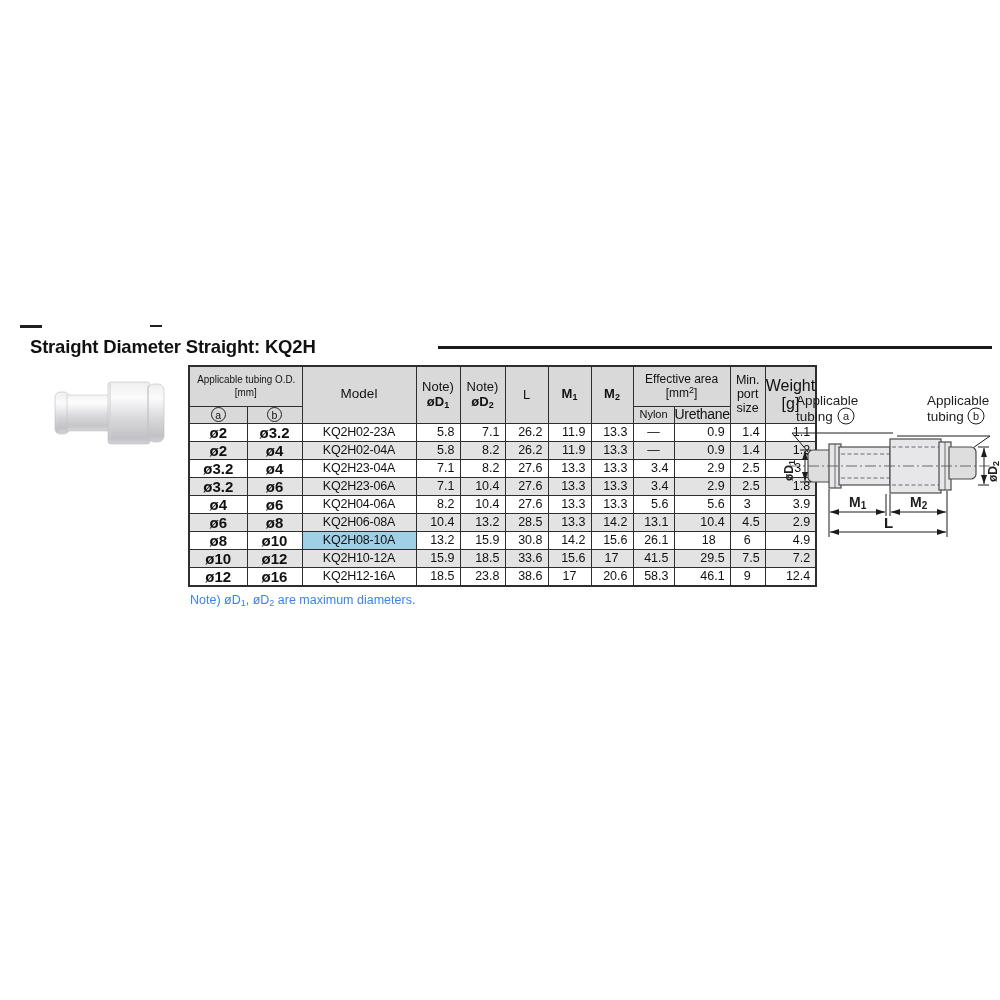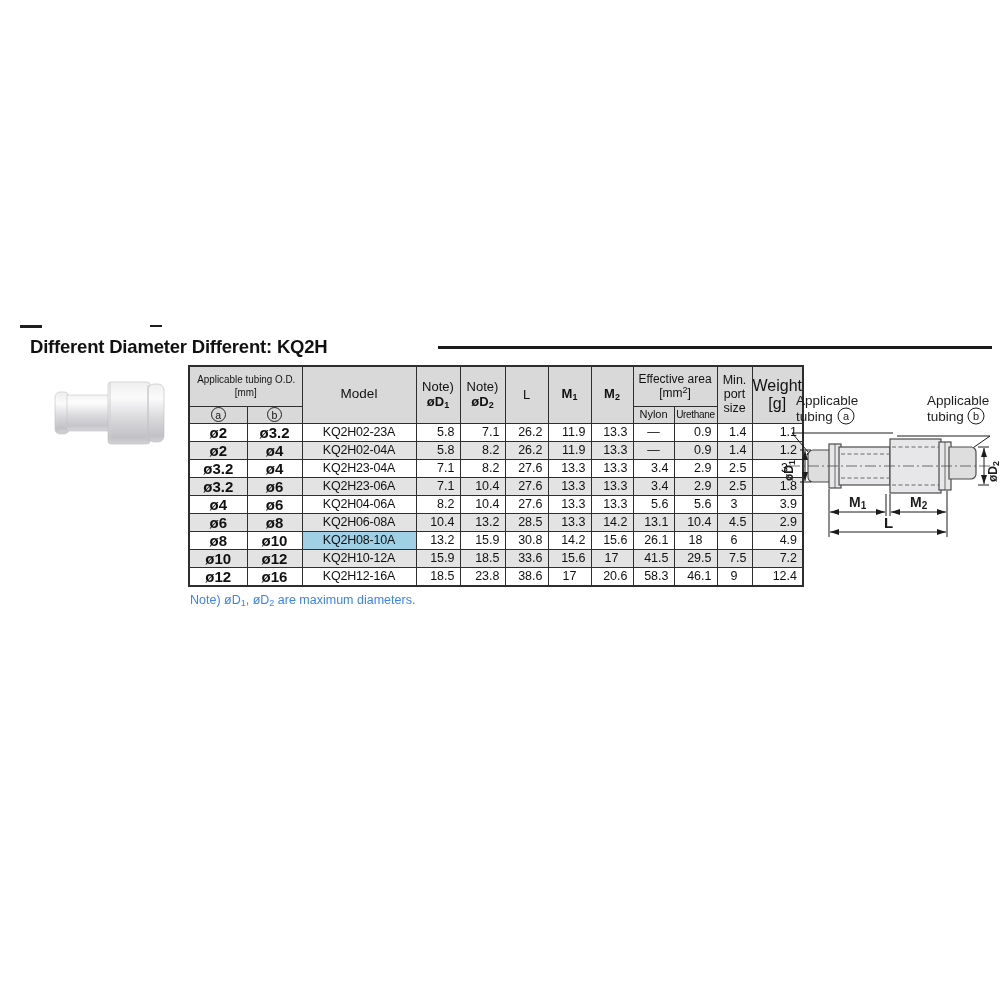--- a/index.html
+++ b/index.html
@@ -62,21 +62,21 @@
   table.spec tbody td.tube{text-align:center;font-weight:bold;padding-right:0;font-size:15px;}
   table.spec tbody td.model{text-align:center;font-weight:normal;padding-right:0;letter-spacing:-0.2px;}
   table.spec tbody td.model.hl{background:var(--accent-highlight);}
   table.spec tbody td.dash{text-align:center;padding-right:0;}
   table.spec tbody td.int{padding-right:14px;}
   .hdr-small{font-size:13px;display:block;line-height:1.2;}
   .hdr-cond{font-size:10.5px;display:inline-block;transform:scaleX(.94);transform-origin:center;}
   .hdr-bold{font-weight:bold;font-size:13px;}
   .hdr-model{font-size:13.5px;}
   .hdr-eff{font-size:12px;}
-  .hdr-urethane{font-size:10px;letter-spacing:-0.3px;margin-left:8px;}
+  .hdr-urethane{font-size:14px;letter-spacing:-0.3px;margin-left:8px;}
   .hdr-nylon{font-size:11px;}
   .hdr-mps{font-size:12.5px;line-height:1.15;}
   .hdr-weight{font-size:16px;line-height:1.15;}
   sub.hsub{font-size:9px;vertical-align:-2px;}
   sup.hsup{font-size:9px;vertical-align:4px;}
   .circle-letter{
     display:inline-block;width:15px;height:15px;border:1px solid #222;border-radius:50%;
     font-size:10.5px;line-height:14px;text-align:center;vertical-align:middle;background:transparent;
   }
 
@@ -87,21 +87,21 @@
   .diagram{position:absolute;left:783px;top:388px;width:217px;height:165px;}
   .diagram text{font-family:"Liberation Sans",sans-serif;fill:#1c1c1c;}
 </style>
 </head>
 <body>
 <div class="canvas">
 
   <div class="artifact a1"></div>
   <div class="artifact a2"></div>
 
-  <div class="title">Different Diameter Different: KQ2H</div>
+  <div class="title">Straight Diameter Straight: KQ2H</div>
   <div class="title-rule"></div>
 
   <svg class="photo" viewBox="0 0 150 90">
     <defs>
       <linearGradient id="cyl" x1="0" y1="0" x2="0" y2="1">
         <stop offset="0" stop-color="#f4f4f5"></stop>
         <stop offset="0.22" stop-color="#fdfdfd"></stop>
         <stop offset="0.55" stop-color="#dcdcdf"></stop>
         <stop offset="0.85" stop-color="#c6c6ca"></stop>
         <stop offset="1" stop-color="#d6d6d9"></stop>

